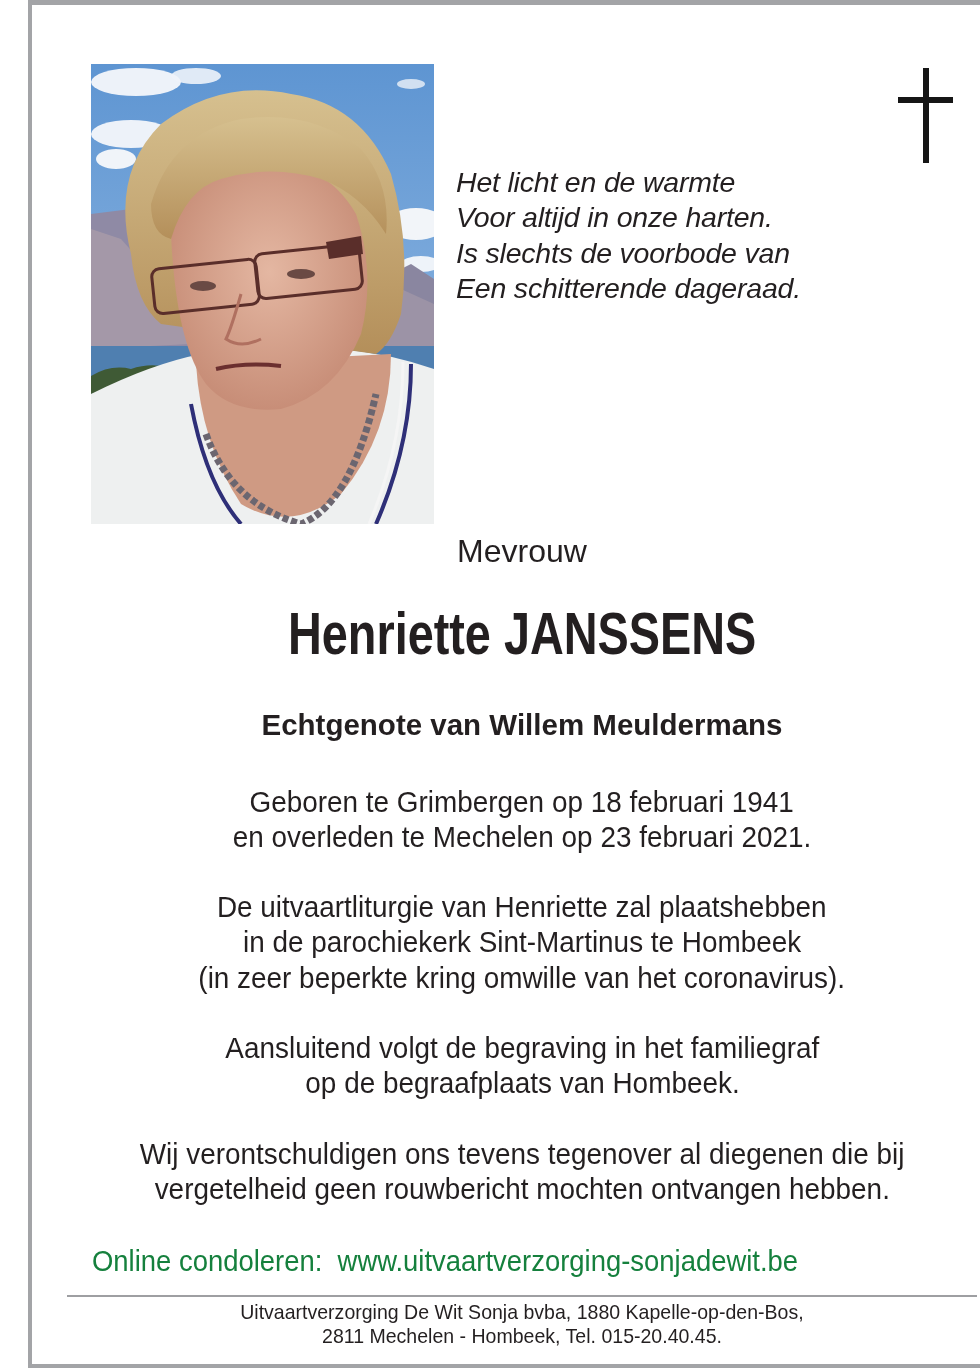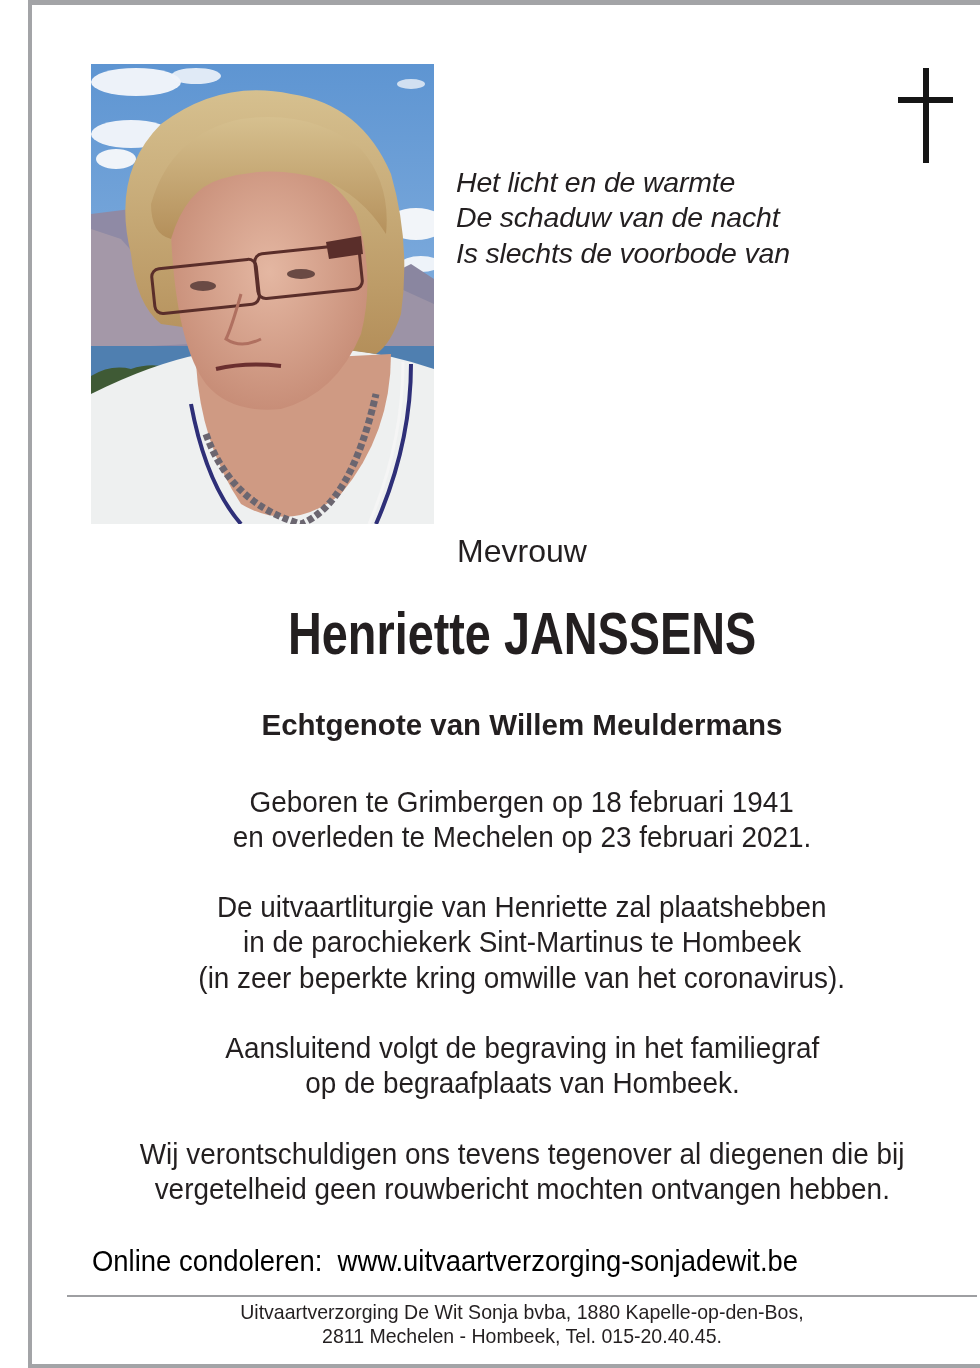--- a/index.html
+++ b/index.html
@@ -123,21 +123,21 @@
       transform: scaleX(0.93);
       transform-origin: center;
     }
     .online {
       position: absolute;
       left: 60px;
       top: 1237px;
       font-size: 29.5px;
       line-height: 38px;
       white-space: nowrap;
-      color: #000000;
+      color: #15803d;
     }
     .online .sq {
       display: inline-block;
       transform: scaleX(0.93);
       transform-origin: left center;
     }
     .divider {
       position: absolute;
       left: 35px;
       top: 1290px;
@@ -232,22 +232,23 @@
     </svg>
   </div>
 
   <div class="cross">
     <div class="v"></div>
     <div class="h"></div>
   </div>
 
   <div class="poem">
     <div>Het licht en de warmte</div>
-    <div>De schaduw van de nacht</div>
+    <div>Voor altijd in onze harten.</div>
     <div>Is slechts de voorbode van</div>
+    <div>Een schitterende dageraad.</div>
   </div>
 
   <div class="title">Mevrouw</div>
 
   <div class="name">
     <span>Henriette JANSSENS</span>
   </div>
 
   <div class="spouse">Echtgenote van Willem Meuldermans</div>
 

